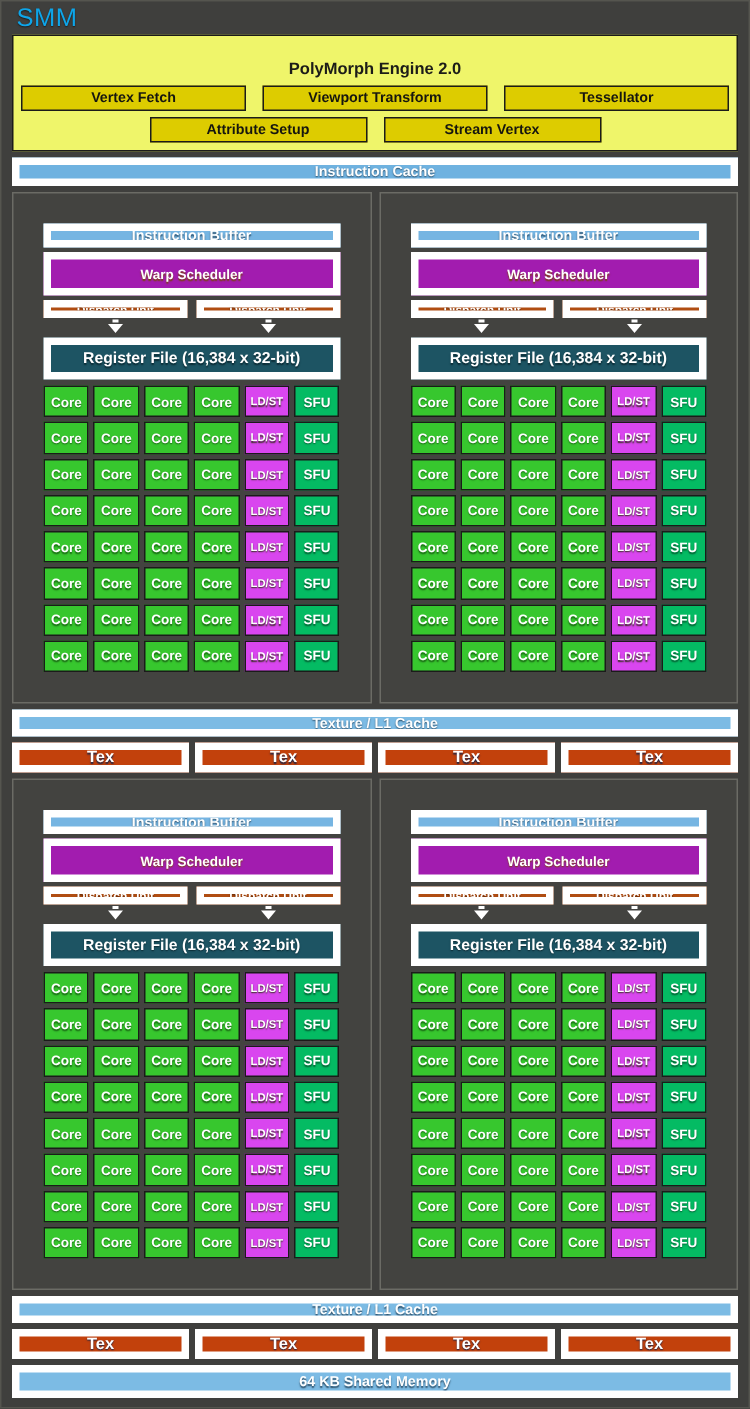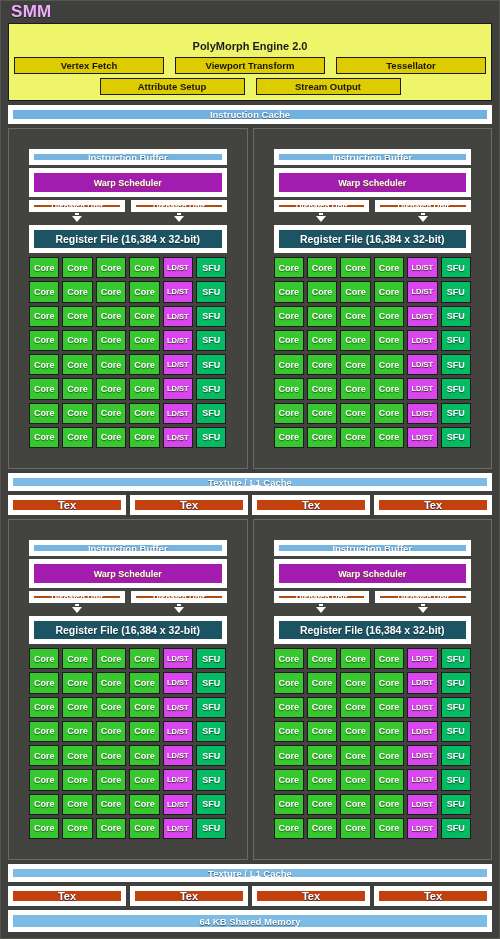--- a/index.html
+++ b/index.html
@@ -20,23 +20,23 @@
     height: 939px;
     background: #3f3f3d;
     box-sizing: border-box;
     border: 1px solid #55554f;
     display: flex;
     flex-direction: column;
   }
 
   
   .smm-title {
-    color: #f0abfc;
+    color: #0ea5e9;
     font-size: 17px;
-    font-weight: bold;
+    font-weight: normal;
     padding: 3px 0 3px 10px;
     letter-spacing: 0.3px;
     line-height: 16px;
     text-shadow: 0 1px 1px #1d1d1c;
     flex: 0 0 auto;
   }
 
   .smm-body {
     flex: 1 1 auto;
     margin: 0 7px 6px 7px;
@@ -181,21 +181,20 @@
     gap: 6px;
     margin-top: 3px;
     flex: 0 0 auto;
   }
   .dcol {
     flex: 1 1 0;
     display: flex;
     flex-direction: column;
     align-items: center;
     min-width: 0;
-    font-style: italic;
   }
   .dispatch {
     width: 100%;
     background: #b04d12;
     color: #ffffff;
     font-size: 8px;
     height: 12px;
     text-shadow: 0 1px 1px #5c2707;
   }
   .arrow {
@@ -257,21 +256,21 @@
 
     <div class="polymorph">
       <div class="polymorph-title">PolyMorph Engine 2.0</div>
       <div class="pm-row r1">
         <div class="pm-unit">Vertex Fetch</div>
         <div class="pm-unit">Viewport Transform</div>
         <div class="pm-unit">Tessellator</div>
       </div>
       <div class="pm-row r2">
         <div class="pm-unit">Attribute Setup</div>
-        <div class="pm-unit">Stream Output</div>
+        <div class="pm-unit">Stream Vertex</div>
       </div>
     </div>
 
     <div class="bx bar-icache">Instruction Cache</div>
 
     <div class="block-pair">
       <div class="pblock">
           <div class="bx ibuf">Instruction Buffer</div>
           <div class="bx warp">Warp Scheduler</div>
           <div class="dispatch-row">

